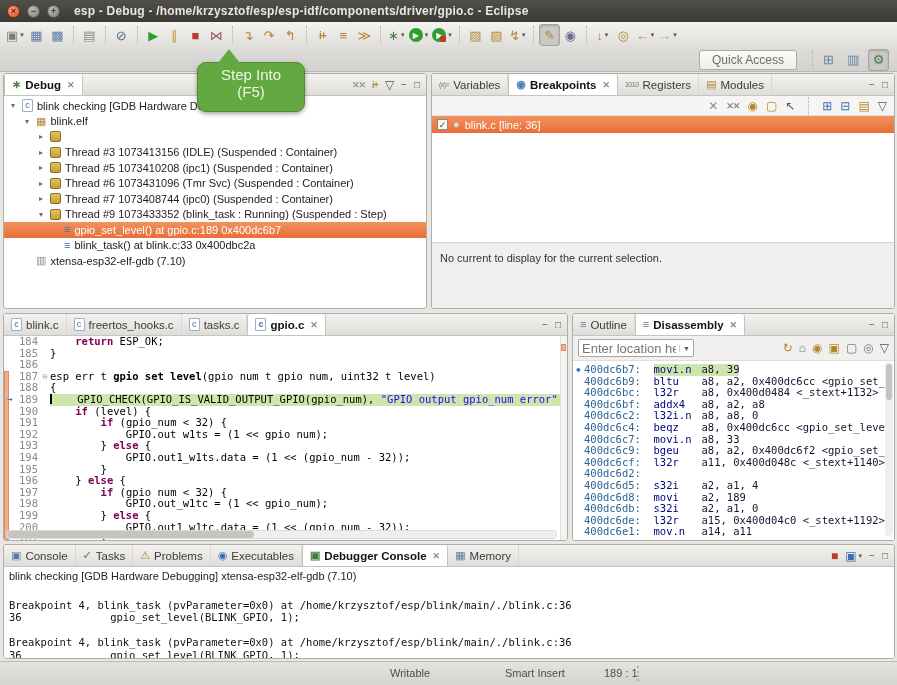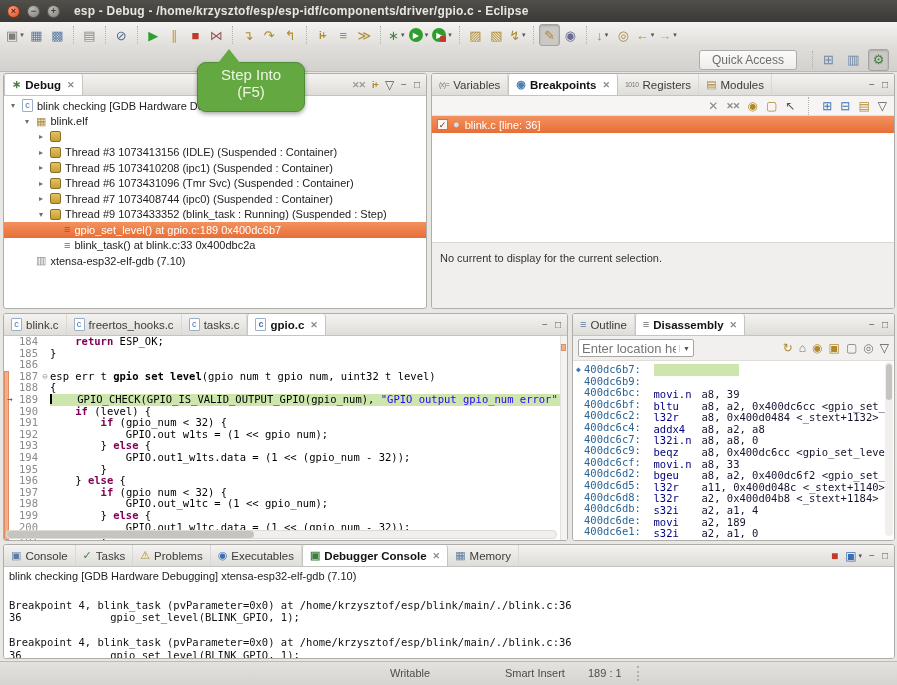--- a/index.html
+++ b/index.html
@@ -109,21 +109,21 @@
     display:flex; align-items:center; gap:6px; padding:0 5px; }
   .loc-wrap { display:flex; align-items:center; border:1px solid #A8A6A2; border-radius:2px; background:#fff; height:18px; }
   .loc-input { width:100px; border:0; outline:none; font-size:13px; padding:0 3px; color:#555;
     font-family:"Liberation Sans",sans-serif; }
   .loc-dd { width:14px; text-align:center; color:#555; font-size:7px; border-left:1px solid #D5D3CF; }
   .asm-content { position:absolute; top:48px; left:0; right:0; bottom:0; overflow:hidden; padding-top:2px;
     font-family:"DejaVu Sans Mono","Liberation Mono",monospace; font-size:10.5px; background:#fff; }
   .asm-line { display:flex; height:11.6px; line-height:11.6px; white-space:pre; }
   .aptr { width:11px; flex:none; text-align:center; color:#3A76C4; font-size:8px; }
   .addr { color:#2A6496; flex:none; }
-  .mnem { color:#00007F; display:inline-block; min-width:48px;margin-top:25px; }
+  .mnem { color:#00007F; display:inline-block; min-width:48px; }
   .ops  { color:#14142e; }
   .cur-bg { background:#CDE6AE; }
   
   .console-content { position:absolute; top:22px; left:0; right:0; bottom:0; background:#fff;
     padding:3px 5px; overflow:hidden; }
   .banner { font-size:11px; color:#222; margin-bottom:4px; }
   .cline { font-family:"DejaVu Sans Mono","Liberation Mono",monospace; font-size:10.5px;
     line-height:12.5px; white-space:pre; color:#111; }
   
   .statusbar { position:absolute; left:0; right:0; top:661px; height:24px;
@@ -519,21 +519,21 @@
   <div class="asm-content" id="asm-lines">
       <div class="asm-line"><span class="aptr">◆</span><span class="addr">400dc6b7:  </span><span class="cur-bg"><span class="mnem">movi.n</span><span class="ops">a8, 39</span></span></div>
       <div class="asm-line"><span class="aptr"></span><span class="addr">400dc6b9:  </span><span><span class="mnem">bltu</span><span class="ops">a8, a2, 0x400dc6cc &lt;gpio_set_</span></span></div>
       <div class="asm-line"><span class="aptr"></span><span class="addr">400dc6bc:  </span><span><span class="mnem">l32r</span><span class="ops">a8, 0x400d0484 &lt;_stext+1132&gt;</span></span></div>
       <div class="asm-line"><span class="aptr"></span><span class="addr">400dc6bf:  </span><span><span class="mnem">addx4</span><span class="ops">a8, a2, a8</span></span></div>
       <div class="asm-line"><span class="aptr"></span><span class="addr">400dc6c2:  </span><span><span class="mnem">l32i.n</span><span class="ops">a8, a8, 0</span></span></div>
       <div class="asm-line"><span class="aptr"></span><span class="addr">400dc6c4:  </span><span><span class="mnem">beqz</span><span class="ops">a8, 0x400dc6cc &lt;gpio_set_leve</span></span></div>
       <div class="asm-line"><span class="aptr"></span><span class="addr">400dc6c7:  </span><span><span class="mnem">movi.n</span><span class="ops">a8, 33</span></span></div>
       <div class="asm-line"><span class="aptr"></span><span class="addr">400dc6c9:  </span><span><span class="mnem">bgeu</span><span class="ops">a8, a2, 0x400dc6f2 &lt;gpio_set_</span></span></div>
       <div class="asm-line"><span class="aptr"></span><span class="addr">400dc6cf:  </span><span><span class="mnem">l32r</span><span class="ops">a11, 0x400d048c &lt;_stext+1140&gt;</span></span></div>
-      <div class="asm-line"><span class="aptr"></span><span class="addr">400dc6d2:  </span><span><span class="mnem">l32r</span><span class="ops">a2, 0x400d04b8 &lt;_stext+1184&gt;</span></span></div>
+      <div class="asm-line"><span class="aptr"></span><span class="addr">400dc6d2:  </span></div>
       <div class="asm-line"><span class="aptr"></span><span class="addr">400dc6d5:  </span><span><span class="mnem">s32i</span><span class="ops">a2, a1, 4</span></span></div>
       <div class="asm-line"><span class="aptr"></span><span class="addr">400dc6d8:  </span><span><span class="mnem">movi</span><span class="ops">a2, 189</span></span></div>
       <div class="asm-line"><span class="aptr"></span><span class="addr">400dc6db:  </span><span><span class="mnem">s32i</span><span class="ops">a2, a1, 0</span></span></div>
       <div class="asm-line"><span class="aptr"></span><span class="addr">400dc6de:  </span><span><span class="mnem">l32r</span><span class="ops">a15, 0x400d04c0 &lt;_stext+1192&gt;</span></span></div>
       <div class="asm-line"><span class="aptr"></span><span class="addr">400dc6e1:  </span><span><span class="mnem">mov.n</span><span class="ops">a14, a11</span></span></div>
     </div>
   <div class="vscroll">
     <div class="vthumb"></div>
   </div>
 </div>
@@ -588,15 +588,15 @@
         <div class="cline">&nbsp;</div>
         <div class="cline">Breakpoint 4, blink_task (pvParameter=0x0) at /home/krzysztof/esp/blink/main/./blink.c:36</div>
         <div class="cline">36              gpio_set_level(BLINK_GPIO, 1);</div>
       </div>
   </div>
 </div>
 
 <div class="statusbar">
   <div class="st-item" style="left:390px;">Writable</div>
   <div class="st-item" style="left:505px;">Smart Insert</div>
-  <div class="st-item" style="left:588px;">189 : 1</div>
+  <div class="st-item" style="left:604px;">189 : 1</div>
   <div class="st-grip"></div>
 </div>
 
 </body></html>

